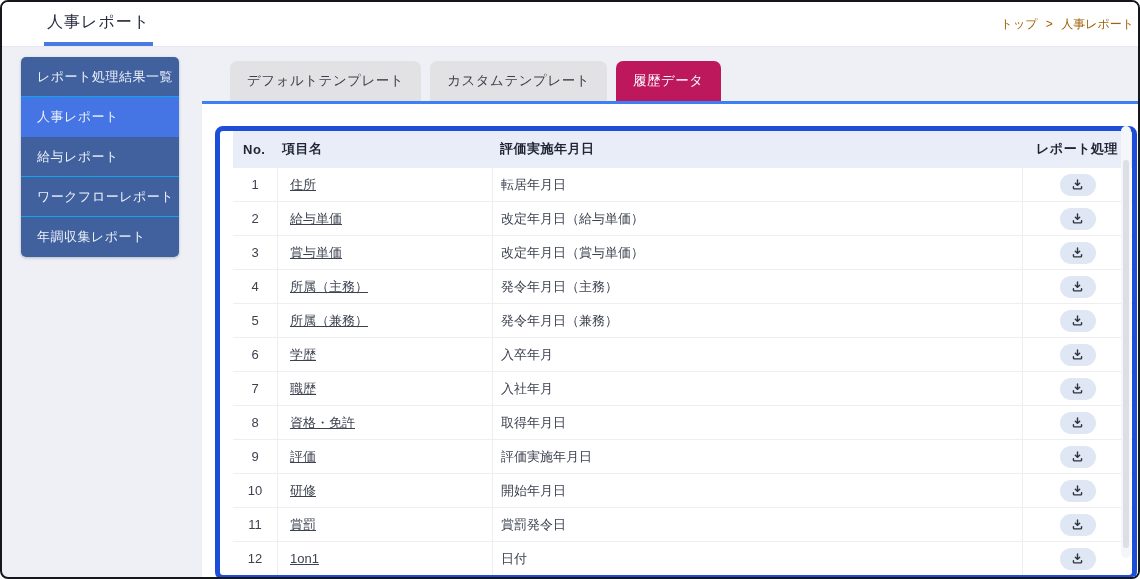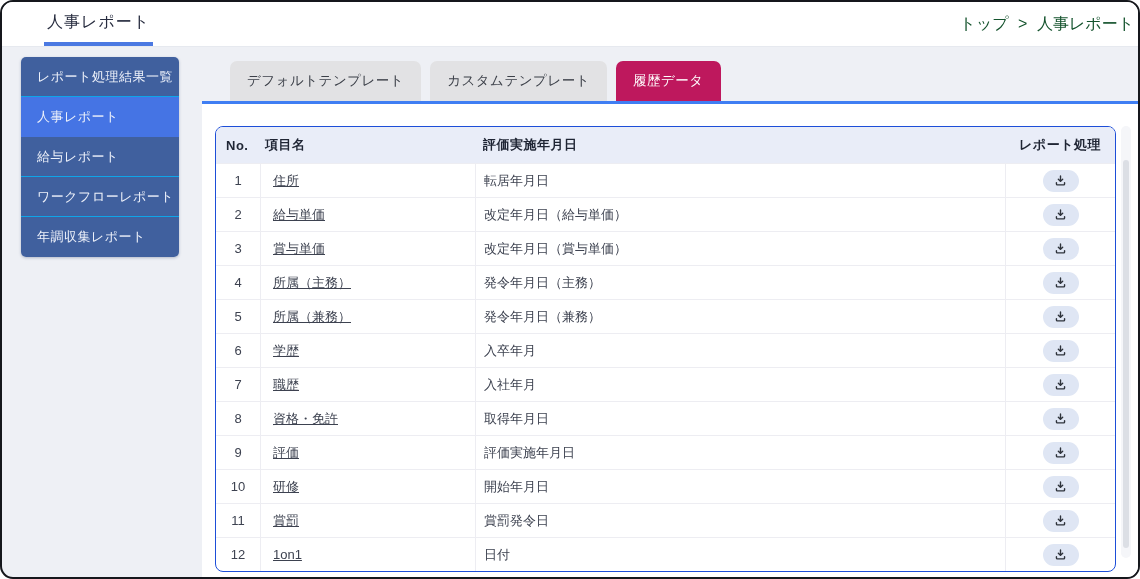--- a/index.html
+++ b/index.html
@@ -1,37 +1,37 @@
 <!DOCTYPE html>
 <html><head>
 <meta charset="utf-8">
 <style>
   html, body { margin: 0; padding: 0; background: #fff; }
   body { font-family: "Liberation Sans", "DejaVu Sans", sans-serif; }
 
   .frame {
     width: 1140px; height: 579px; box-sizing: border-box;
-    border: 2px solid #15171c; border-radius: 13px; overflow: hidden;
+    border: 2px solid #15171c; border-radius: 8px; overflow: hidden;
     background: #eef0f5; display: flex; flex-direction: column;
   }
 
   
   .top-header {
     height: 45px; flex: 0 0 45px; background: #ffffff;
     border-bottom: 1px solid #e6e9ef; position: relative;
     display: flex; align-items: stretch; padding-left: 42px; box-sizing: border-box;
   }
   .title-tab {
     display: flex; align-items: center; padding: 0 3px;
     border-bottom: 4px solid #4b79e2; box-sizing: border-box;
     font-size: 16px; font-weight: 500; color: #272c3f; letter-spacing: 1px;
   }
   .breadcrumb {
     position: absolute; right: 2px; top: 50%; transform: translateY(-50%);
-    font-size: 16px; color: #14532d; white-space: nowrap; padding-right: 2px;
+    font-size: 12px; color: #a16207; white-space: nowrap; padding-right: 2px;
   }
   .breadcrumb .bc-sep { margin: 0 5px; }
   .breadcrumb .bc-link { cursor: pointer; }
 
   
   .main { flex: 1; position: relative; min-height: 0; }
 
   .sidebar {
     position: absolute; left: 19px; top: 10px; width: 158px;
     border-radius: 5px; overflow: hidden;
@@ -59,21 +59,21 @@
     font-size: 13.5px; color: #3c4049; background: #e2e2e4;
     border-radius: 7px 7px 0 0; cursor: pointer; letter-spacing: 0.5px;
   }
   .tab.active { background: #be185d; color: #ffffff; }
 
   .accent-line { flex: 0 0 3px; background: #3f7ef3; }
 
   .card { flex: 1; background: #ffffff; position: relative; padding: 22px 24px 0 13px; box-sizing: border-box; }
 
   
-  .table-wrap { width: 899px; border: 1px solid #1d4ed8; border-radius: 8px; overflow: hidden; }
+  .table-wrap { width: 899px; border: 5px solid #1d4ed8; border-radius: 8px; overflow: hidden; padding-left: 13px; }
   table { width: 100%; border-collapse: separate; border-spacing: 0; font-size: 13px; }
   thead th {
     height: 36px; background: #e9edf8; font-weight: bold; color: #1f2534;
     text-align: left; padding: 0; letter-spacing: 0.5px;
   }
   th.c-no { width: 34px; padding-left: 10px; }
   th.c-item { width: 210px; padding-left: 5px; }
   th.c-date { padding-left: 8px; }
   th.c-action { width: 110px; text-align: center; }
   tbody td { height: 33px; border-top: 1px solid #ededf2; color: #3d4250; padding: 0; }

